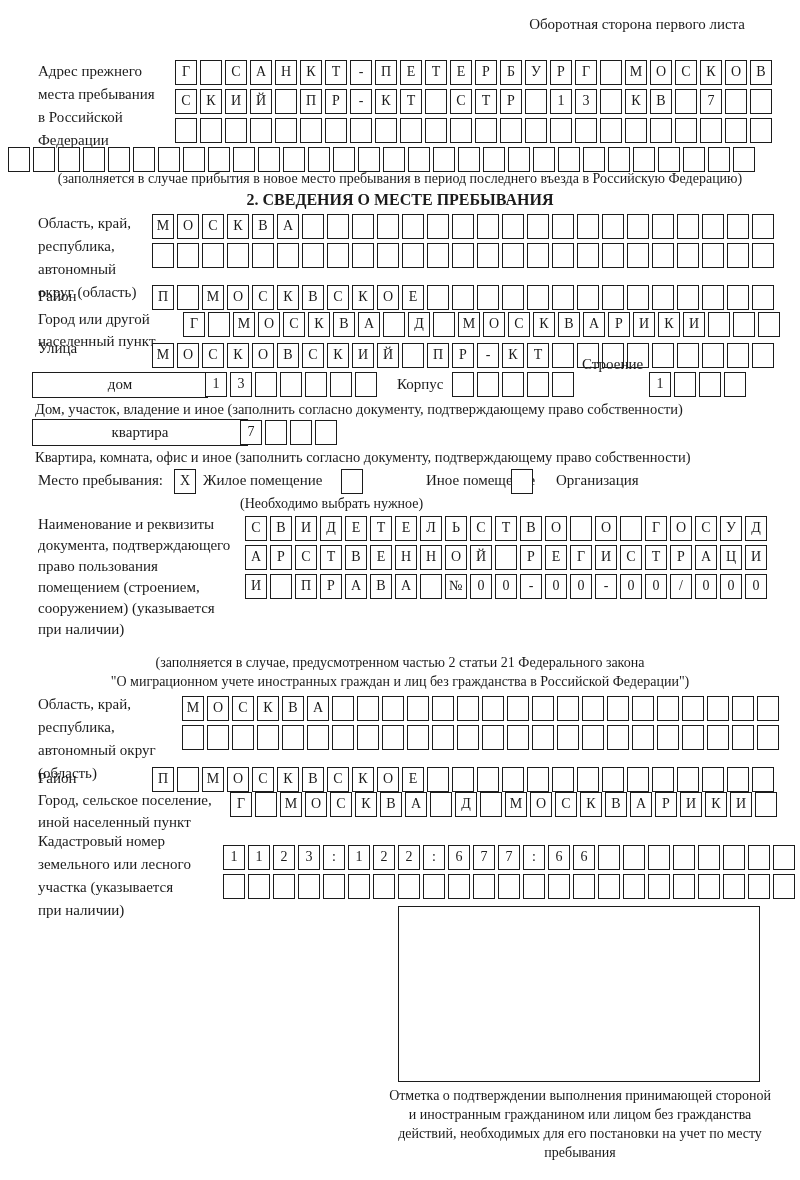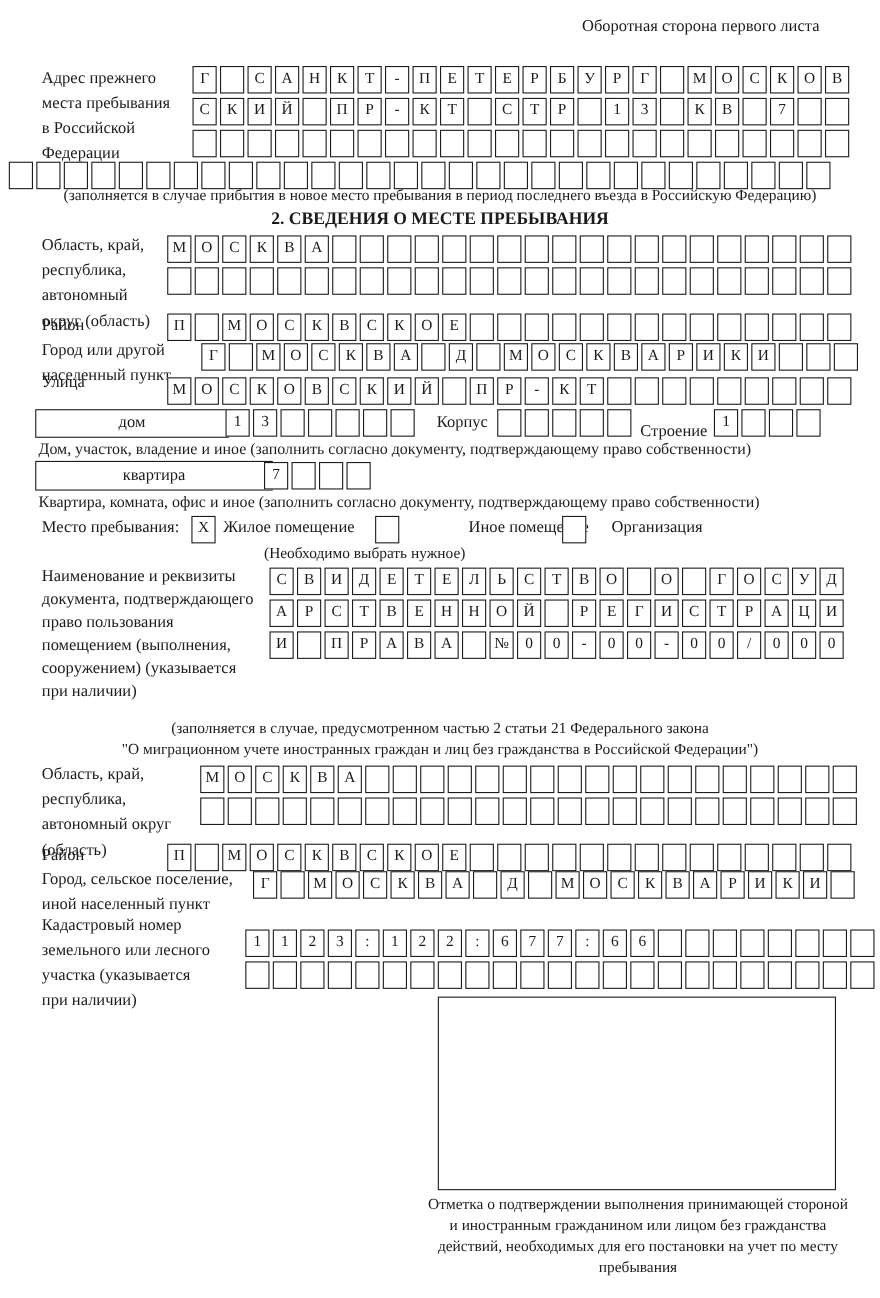--- a/index.html
+++ b/index.html
@@ -67,42 +67,42 @@
     </div>
   <div class="abs box-row" style="left:183px;top:312px;"><span class="cbox">Г</span><span class="cbox"></span><span class="cbox">М</span><span class="cbox">О</span><span class="cbox">С</span><span class="cbox">К</span><span class="cbox">В</span><span class="cbox">А</span><span class="cbox"></span><span class="cbox">Д</span><span class="cbox"></span><span class="cbox">М</span><span class="cbox">О</span><span class="cbox">С</span><span class="cbox">К</span><span class="cbox">В</span><span class="cbox">А</span><span class="cbox">Р</span><span class="cbox">И</span><span class="cbox">К</span><span class="cbox">И</span><span class="cbox"></span><span class="cbox"></span><span class="cbox"></span></div>
 
   <div class="abs inline-label" style="left:38px;top:340px;">Улица</div>
   <div class="abs box-row" style="left:152px;top:343px;"><span class="cbox">М</span><span class="cbox">О</span><span class="cbox">С</span><span class="cbox">К</span><span class="cbox">О</span><span class="cbox">В</span><span class="cbox">С</span><span class="cbox">К</span><span class="cbox">И</span><span class="cbox">Й</span><span class="cbox"></span><span class="cbox">П</span><span class="cbox">Р</span><span class="cbox">-</span><span class="cbox">К</span><span class="cbox">Т</span><span class="cbox"></span><span class="cbox"></span><span class="cbox"></span><span class="cbox"></span><span class="cbox"></span><span class="cbox"></span><span class="cbox"></span><span class="cbox"></span><span class="cbox"></span></div>
 
   <div class="abs wide-box" style="left:32px;top:372px;width:176px;height:26px;line-height:23px;text-align:center;">дом</div>
   <div class="abs box-row" style="left:205px;top:372px;"><span class="cbox">1</span><span class="cbox">3</span><span class="cbox"></span><span class="cbox"></span><span class="cbox"></span><span class="cbox"></span><span class="cbox"></span></div>
   <div class="abs inline-label" style="left:397px;top:376px;">Корпус</div>
   <div class="abs box-row" style="left:452px;top:372px;"><span class="cbox"></span><span class="cbox"></span><span class="cbox"></span><span class="cbox"></span><span class="cbox"></span></div>
-  <div class="abs inline-label" style="left:582px;top:384px;">Строение</div>
+  <div class="abs inline-label" style="left:582px;top:356px;">Строение</div>
   <div class="abs box-row" style="left:649px;top:372px;"><span class="cbox">1</span><span class="cbox"></span><span class="cbox"></span><span class="cbox"></span></div>
   <div class="abs note" style="left:35px;top:401px;font-size:14.5px;">Дом, участок, владение и иное (заполнить согласно документу, подтверждающему право собственности)</div>
 
   <div class="abs wide-box" style="left:32px;top:419px;width:216px;height:27px;line-height:24px;">квартира</div>
   <div class="abs box-row" style="left:240px;top:420px;"><span class="cbox">7</span><span class="cbox"></span><span class="cbox"></span><span class="cbox"></span></div>
   <div class="abs note" style="left:35px;top:449px;font-size:14.5px;">Квартира, комната, офис и иное (заполнить согласно документу, подтверждающему право собственности)</div>
 
   <div class="abs inline-label" style="left:38px;top:472px;">Место пребывания:</div>
   <span class="abs cbox" style="left:174px;top:469px;">X</span>
   <div class="abs inline-label" style="left:203px;top:472px;">Жилое помещение</div>
   <span class="abs cbox" style="left:341px;top:469px;"></span>
   <div class="abs inline-label" style="left:378px;top:472px;margin-left:48px;">Иное помещение</div>
   <span class="abs cbox" style="left:511px;top:469px;"></span>
   <div class="abs inline-label" style="left:556px;top:472px;">Организация</div>
   <div class="abs note" style="left:240px;top:496px;">(Необходимо выбрать нужное)</div>
 
   <div class="abs doc-label" style="left:38px;top:514px;">
       <div>Наименование и реквизиты</div>
       <div>документа, подтверждающего</div>
       <div>право пользования</div>
-      <div>помещением (выполнения,</div>
+      <div>помещением (строением,</div>
       <div>сооружением) (указывается</div>
       <div>при наличии)</div>
     </div>
   <div class="abs box-row" style="left:245px;top:516px;"><span class="cbox">С</span><span class="cbox">В</span><span class="cbox">И</span><span class="cbox">Д</span><span class="cbox">Е</span><span class="cbox">Т</span><span class="cbox">Е</span><span class="cbox">Л</span><span class="cbox">Ь</span><span class="cbox">С</span><span class="cbox">Т</span><span class="cbox">В</span><span class="cbox">О</span><span class="cbox"></span><span class="cbox">О</span><span class="cbox"></span><span class="cbox">Г</span><span class="cbox">О</span><span class="cbox">С</span><span class="cbox">У</span><span class="cbox">Д</span></div>
   <div class="abs box-row" style="left:245px;top:545px;"><span class="cbox">А</span><span class="cbox">Р</span><span class="cbox">С</span><span class="cbox">Т</span><span class="cbox">В</span><span class="cbox">Е</span><span class="cbox">Н</span><span class="cbox">Н</span><span class="cbox">О</span><span class="cbox">Й</span><span class="cbox"></span><span class="cbox">Р</span><span class="cbox">Е</span><span class="cbox">Г</span><span class="cbox">И</span><span class="cbox">С</span><span class="cbox">Т</span><span class="cbox">Р</span><span class="cbox">А</span><span class="cbox">Ц</span><span class="cbox">И</span></div>
   <div class="abs box-row" style="left:245px;top:574px;"><span class="cbox">И</span><span class="cbox"></span><span class="cbox">П</span><span class="cbox">Р</span><span class="cbox">А</span><span class="cbox">В</span><span class="cbox">А</span><span class="cbox"></span><span class="cbox">№</span><span class="cbox">0</span><span class="cbox">0</span><span class="cbox">-</span><span class="cbox">0</span><span class="cbox">0</span><span class="cbox">-</span><span class="cbox">0</span><span class="cbox">0</span><span class="cbox">/</span><span class="cbox">0</span><span class="cbox">0</span><span class="cbox">0</span></div>
 
   <div class="abs center note" style="top:655px;">(заполняется в случае, предусмотренном частью 2 статьи 21 Федерального закона</div>
   <div class="abs center note" style="top:674px;">"О миграционном учете иностранных граждан и лиц без гражданства в Российской Федерации")</div>
 

